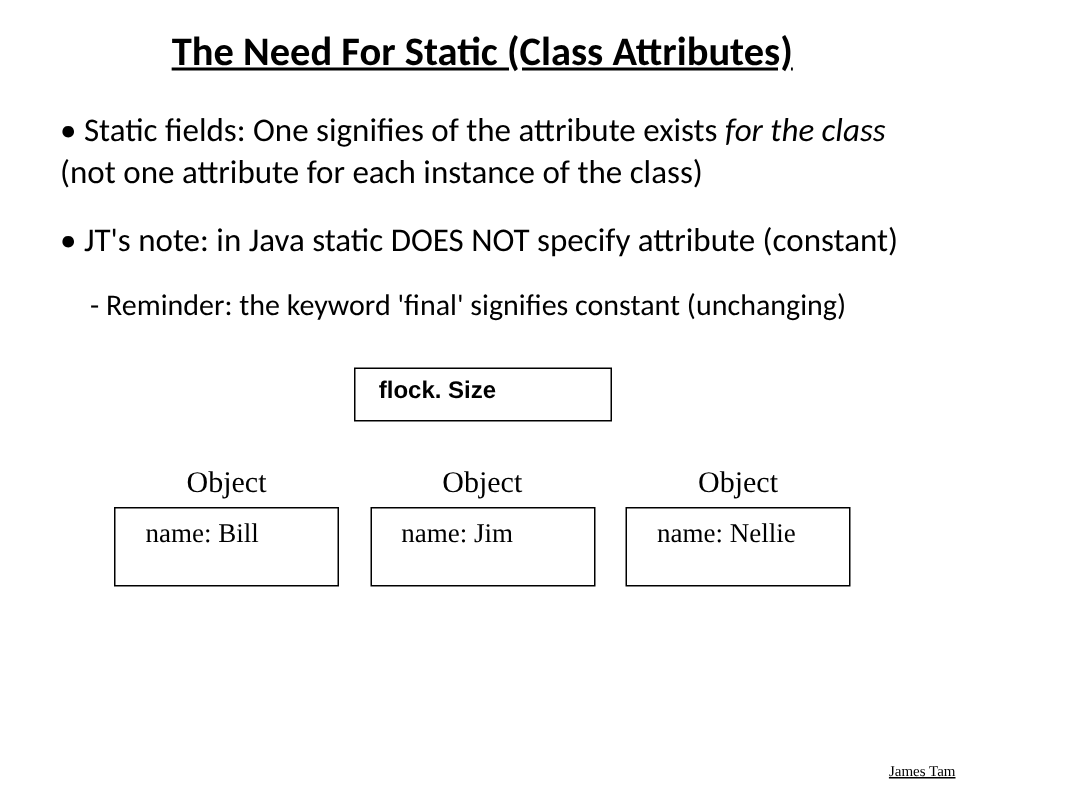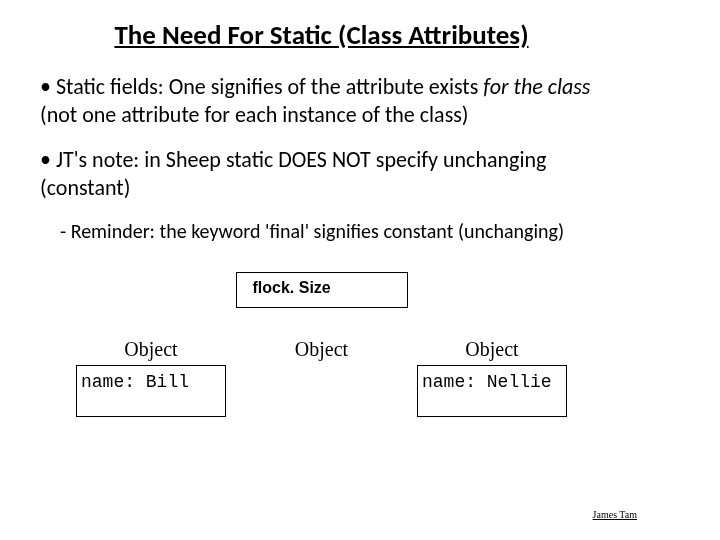--- a/index.html
+++ b/index.html
@@ -70,22 +70,22 @@
     text-align: center;
   }
   .obj-label {
     font-family: "Times New Roman", serif;
     font-size: 20px;
     margin-bottom: 4px;
   }
   .obj-box {
     border: 1.5px solid #000;
     text-align: left;
-    padding: 6px 8px 24px 4px;
-    font-family: Liberation Mono, monospace;
+    padding: 6px 8px 24px 20px;
+    font-family: Liberation Serif, serif;
     font-size: 18px;
   }
   .footer {
     position: absolute;
     right: 6px;
     bottom: 20px;
     font-family: Liberation Serif, serif;
     font-size: 10px;
     text-decoration: underline;
   }
@@ -94,35 +94,36 @@
 <body>
 
 <div class="slide">
 
   <h1 class="title">The Need For Static (Class Attributes)</h1>
 
   <div class="bullets">
     <p class="b1">
       <span>Static fields: One signifies of the attribute exists </span><span class="italic">for the class</span><span> (not one attribute for each instance of the class)</span>
     </p>
-    <p class="b1">JT's note: in Sheep static DOES NOT specify unchanging (constant)</p>
+    <p class="b1">JT's note: in Java static DOES NOT specify attribute (constant)</p>
     <p class="sub"> Reminder: the keyword 'final' signifies constant (unchanging)</p>
   </div>
 
   <div class="class-box">
     <div class="class-attr">flock. Size</div>
   </div>
 
   <div class="objects-row">
     <div class="obj">
       <div class="obj-label">Object</div>
       <div class="obj-box">name: Bill</div>
     </div>
     <div class="obj">
       <div class="obj-label">Object</div>
+      <div class="obj-box">name: Jim</div>
     </div>
     <div class="obj">
       <div class="obj-label">Object</div>
       <div class="obj-box">name: Nellie</div>
     </div>
   </div>
 
   <div class="footer">James Tam</div>
 
 </div>

